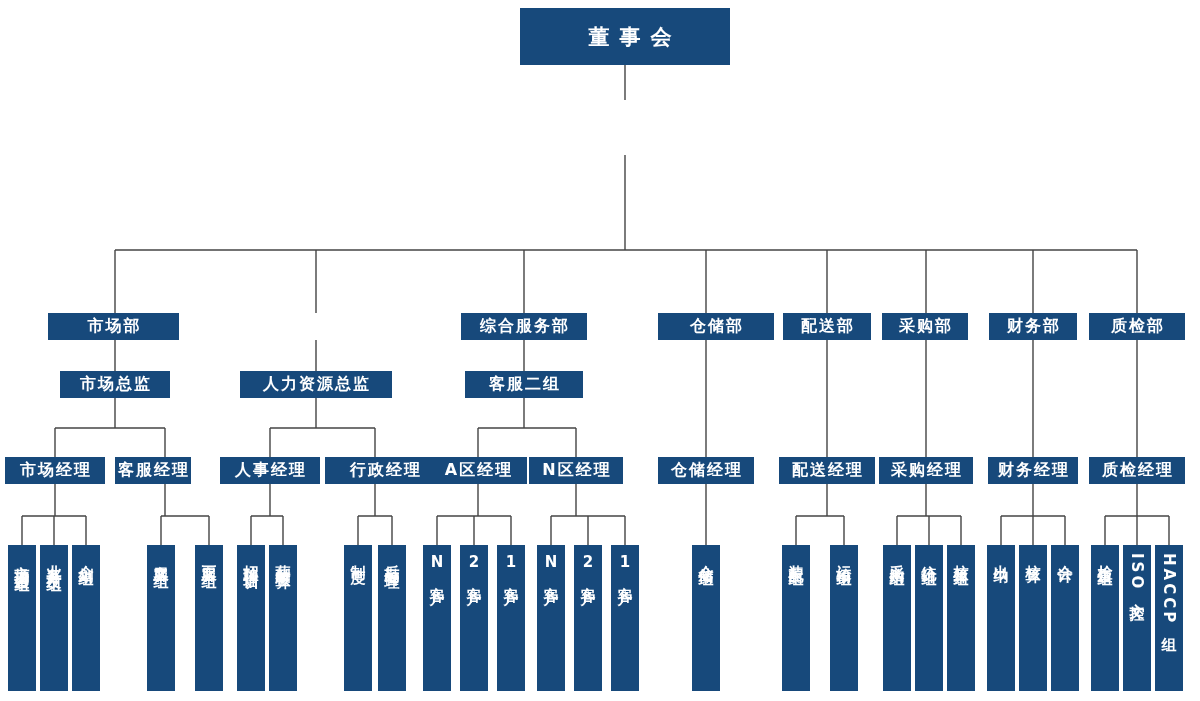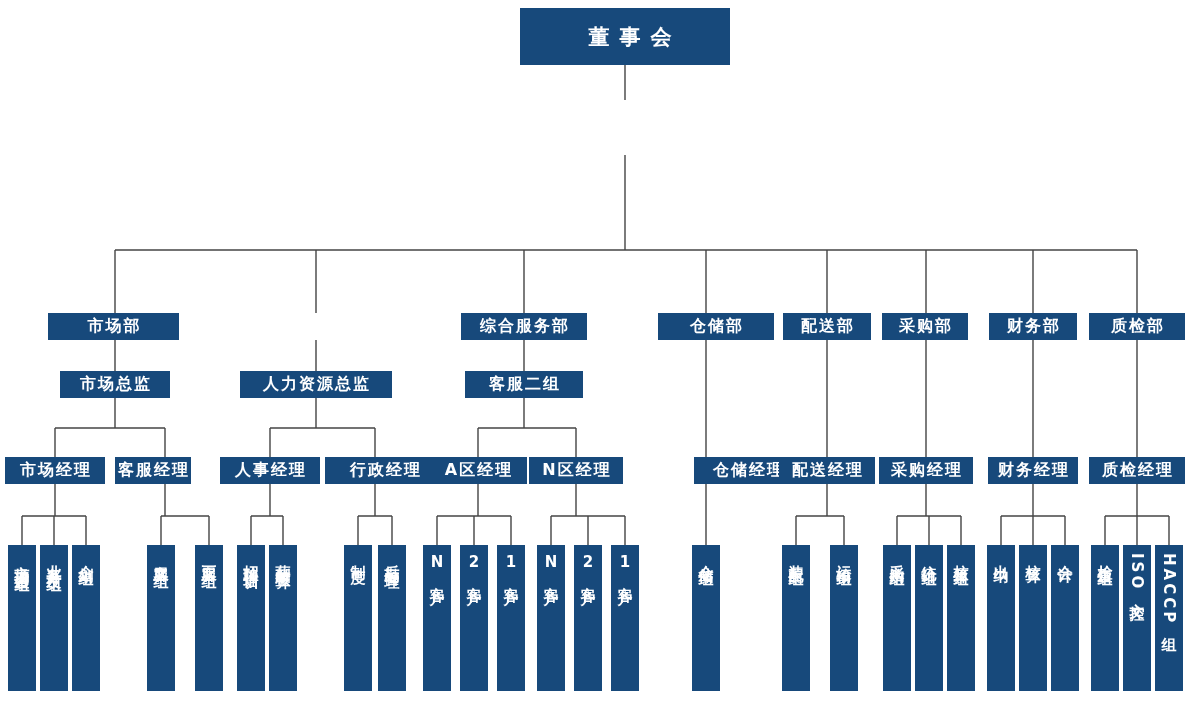--- a/index.html
+++ b/index.html
@@ -72,21 +72,21 @@
   <div class="node hbox r-dir" style="left:60px;width:110px">市场总监</div>
   <div class="node hbox r-dir" style="left:240px;width:152px">人力资源总监</div>
   <div class="node hbox r-dir" style="left:465px;width:118px">客服二组</div>
 
   <div class="node hbox r-mgr" style="left:5px;width:100px">市场经理</div>
   <div class="node hbox r-mgr" style="left:115px;width:76px">客服经理</div>
   <div class="node hbox r-mgr" style="left:220px;width:100px">人事经理</div>
   <div class="node hbox r-mgr" style="left:325px;width:120px">行政经理</div>
   <div class="node hbox r-mgr" style="left:429px;width:98px">A区经理</div>
   <div class="node hbox r-mgr" style="left:529px;width:94px">N区经理</div>
-  <div class="node hbox r-mgr" style="left:694px;width:108px">仓储经理</div>
+  <div class="node hbox r-mgr" style="left:658px;width:96px">仓储经理</div>
   <div class="node hbox r-mgr" style="left:779px;width:96px">配送经理</div>
   <div class="node hbox r-mgr" style="left:879px;width:94px">采购经理</div>
   <div class="node hbox r-mgr" style="left:988px;width:90px">财务经理</div>
   <div class="node hbox r-mgr" style="left:1089px;width:96px">质检经理</div>
 
   <div class="node team" style="left:8px">市场调查组</div>
   <div class="node team" style="left:40px">业务开发组</div>
   <div class="node team" style="left:72px">企划组</div>
 
   <div class="node team" style="left:147px">客服二组</div>

